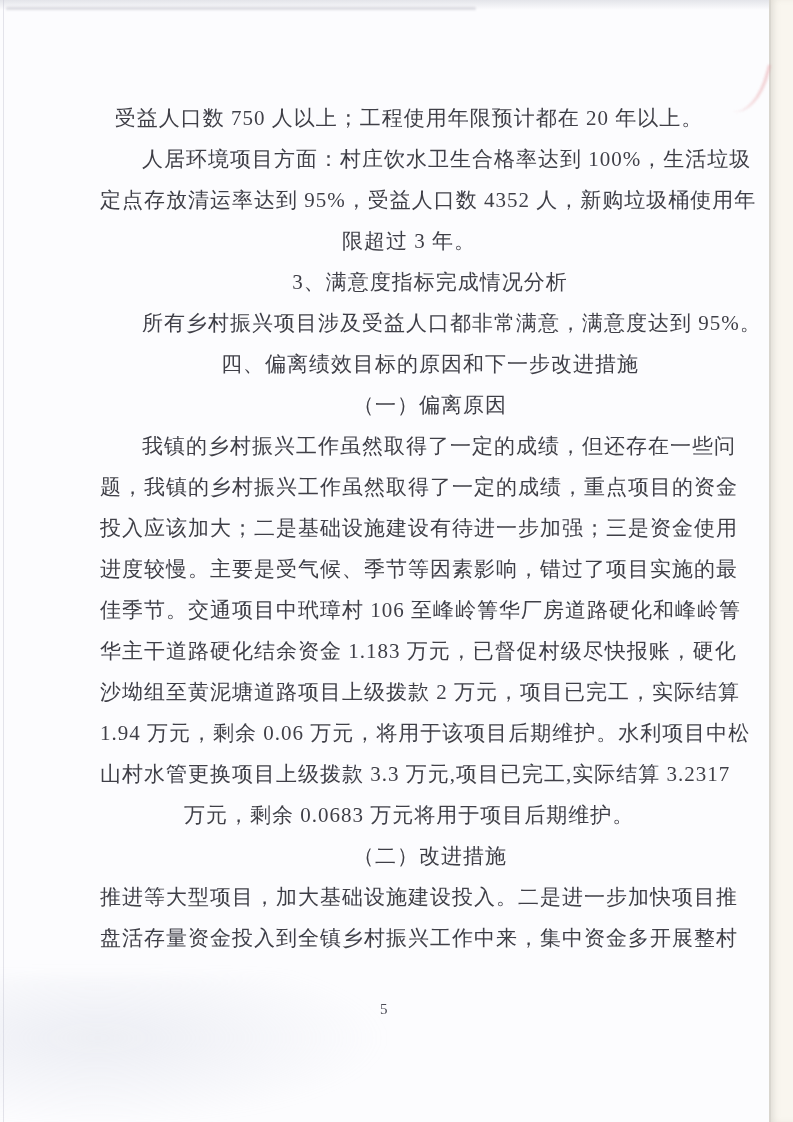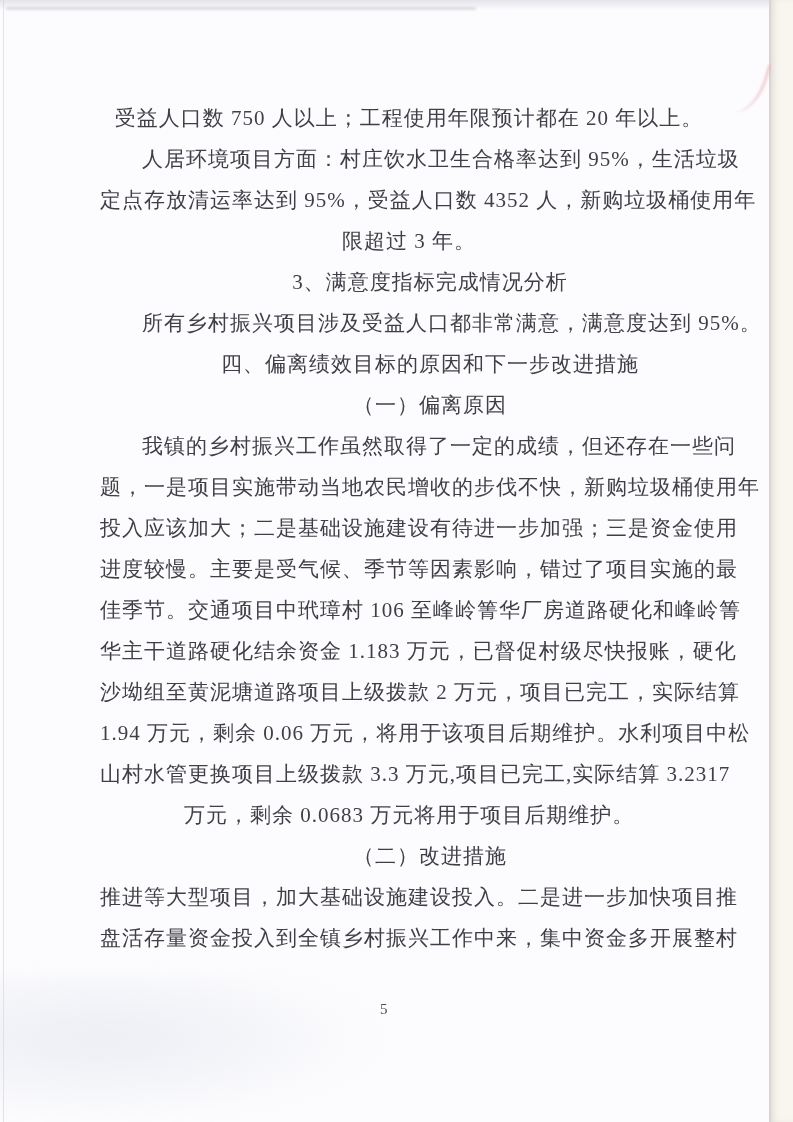--- a/index.html
+++ b/index.html
@@ -84,29 +84,29 @@
 
   <div class="top-grad"></div>
   <div class="top-line"></div>
   <div class="left-line"></div>
   <div class="smudge"></div>
   <div class="right-strip"></div>
   <div class="pink-mark"></div>
 
   <div class="text-block">
     <div class="line">受益人口数 750 人以上；工程使用年限预计都在 20 年以上。</div>
-    <div class="line ind">人居环境项目方面：村庄饮水卫生合格率达到 95%，生活垃圾</div>
+    <div class="line ind">人居环境项目方面：村庄饮水卫生合格率达到 100%，生活垃圾</div>
     <div class="line">定点存放清运率达到 95%，受益人口数 4352 人，新购垃圾桶使用年</div>
     <div class="line">限超过 3 年。</div>
     <div class="line ind">3、满意度指标完成情况分析</div>
     <div class="line ind">所有乡村振兴项目涉及受益人口都非常满意，满意度达到 95%。</div>
     <div class="line ind">四、偏离绩效目标的原因和下一步改进措施</div>
     <div class="line ind">（一）偏离原因</div>
     <div class="line ind">我镇的乡村振兴工作虽然取得了一定的成绩，但还存在一些问</div>
-    <div class="line">题，一是项目实施带动当地农民增收的步伐不快，新购垃圾桶使用年</div>
+    <div class="line">题，我镇的乡村振兴工作虽然取得了一定的成绩，重点项目的资金</div>
     <div class="line">投入应该加大；二是基础设施建设有待进一步加强；三是资金使用</div>
     <div class="line">进度较慢。主要是受气候、季节等因素影响，错过了项目实施的最</div>
     <div class="line">佳季节。交通项目中玳璋村 106 至峰岭箐华厂房道路硬化和峰岭箐</div>
     <div class="line">华主干道路硬化结余资金 1.183 万元，已督促村级尽快报账，硬化</div>
     <div class="line">沙坳组至黄泥塘道路项目上级拨款 2 万元，项目已完工，实际结算</div>
     <div class="line">1.94 万元，剩余 0.06 万元，将用于该项目后期维护。水利项目中松</div>
     <div class="line">山村水管更换项目上级拨款 3.3 万元,项目已完工,实际结算 3.2317</div>
     <div class="line">万元，剩余 0.0683 万元将用于项目后期维护。</div>
     <div class="line ind">（二）改进措施</div>
     <div class="line">推进等大型项目，加大基础设施建设投入。二是进一步加快项目推</div>

